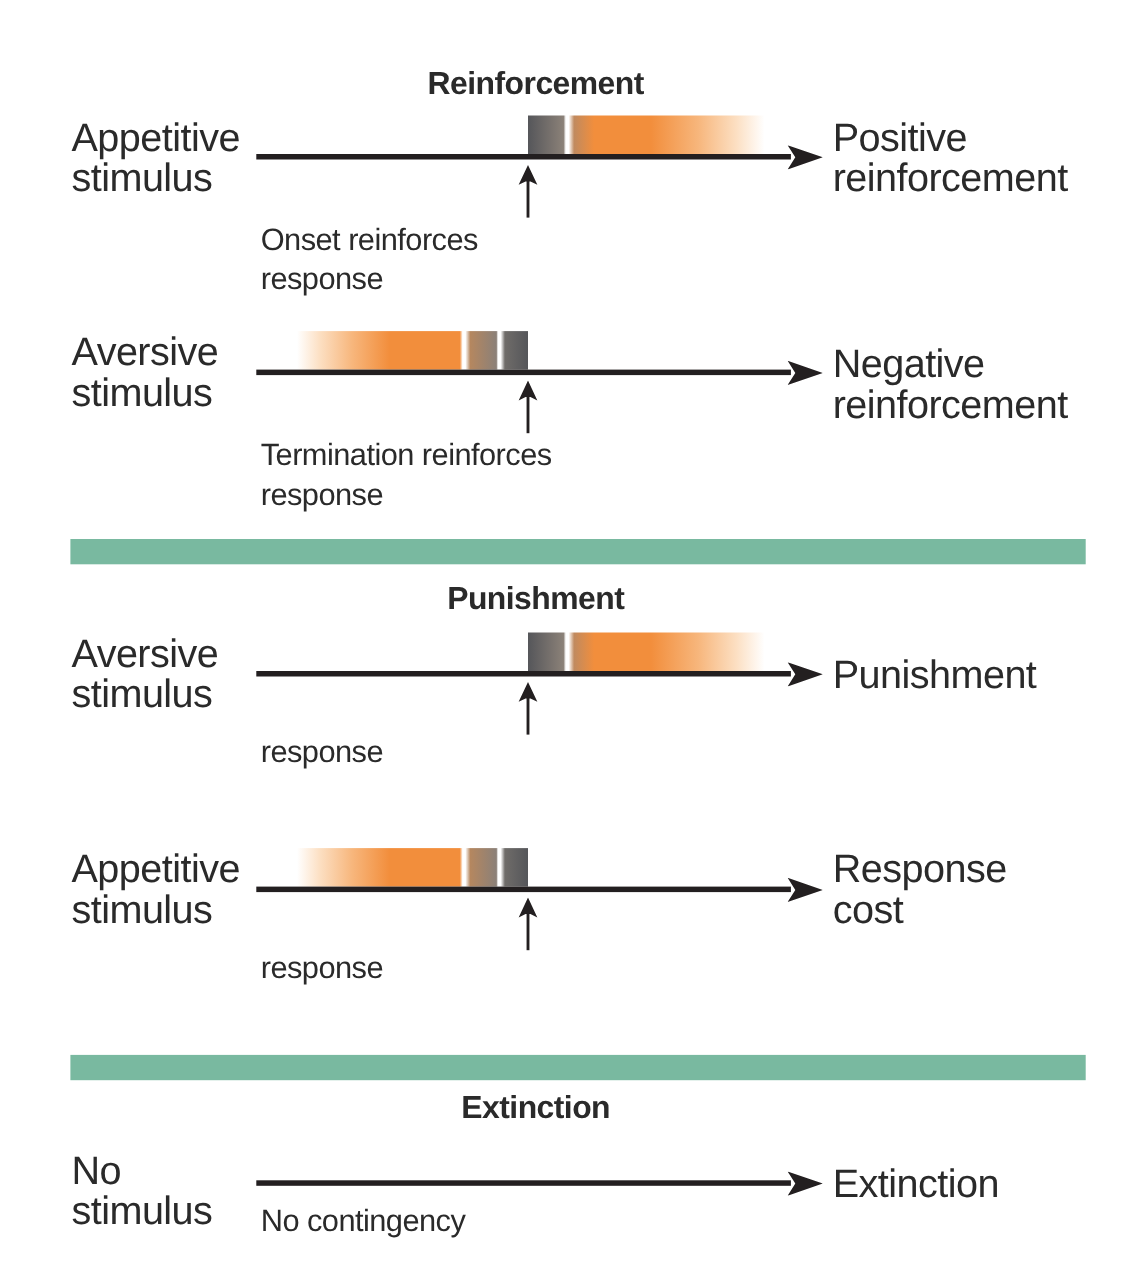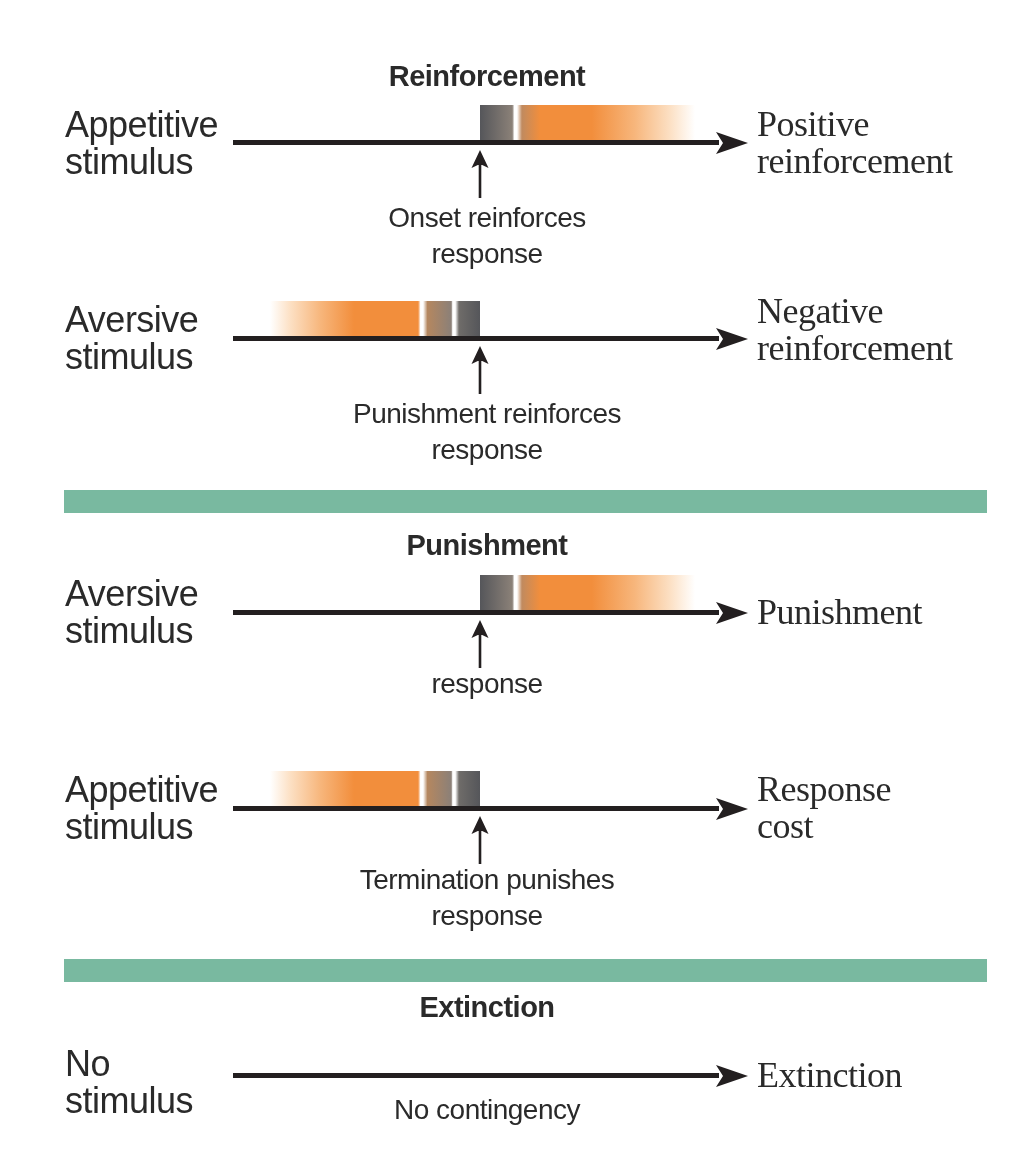--- a/index.html
+++ b/index.html
@@ -10,23 +10,23 @@
   }
   .abs{position:absolute;}
   .section-title{
     left:0;width:974px;text-align:center;
     font-size:29px;font-weight:bold;letter-spacing:-0.5px;
   }
   .side-label{
     font-size:36px;line-height:37px;letter-spacing:-0.5px;white-space:nowrap;
   }
   .left-label{left:65px;}
-  .right-label{left:757px;font-family:Liberation Serif, serif;}
+  .right-label{left:757px;}
   .caption{
-    left:237px;width:500px;text-align:center;
+    left:237px;width:500px;text-align:left;
     font-size:28px;line-height:36px;letter-spacing:-0.5px;
   }
   .tline{
     left:233px;width:486px;height:5px;
     background:var(--line-black,#231f20);
   }
   .ahead{left:716px;width:32px;height:22px;fill:var(--line-black,#231f20);}
   .uparrow{left:469px;width:22px;height:48px;fill:var(--line-black,#231f20);}
   .bar{height:35px;}
   .bar.onset{
@@ -99,24 +99,24 @@
 <div class="abs bar termination" style="top:301px"></div>
 <div class="abs tline" style="top:336px"></div>
 <svg class="abs ahead" style="top:328px" viewBox="0 0 32 22">
   <polygon points="0,0 32,11 0,22 7,11"></polygon>
   </svg>
 <svg class="abs uparrow" style="top:346px" viewBox="0 0 22 48">
   <polygon points="11,0 2.5,18 8.8,15 13.2,15 19.5,18"></polygon>
   <rect x="9.7" y="14" width="2.6" height="34"></rect>
   </svg>
 <div class="abs caption" style="top:396px">
-  <div>Punishment reinforces</div>
+  <div>Termination reinforces</div>
   <div>response</div>
 </div>
-<div class="abs side-label right-label" style="top:293px">
+<div class="abs side-label right-label" style="top:312px">
   <div>Negative</div>
   <div>reinforcement</div>
 </div>
 
 <div class="abs divider" style="top:490px"></div>
 
 <div class="abs section-title" style="top:529px">Punishment</div>
 
 <div class="abs side-label left-label" style="top:575px">
   <div>Aversive</div>
@@ -145,21 +145,20 @@
 <div class="abs bar termination" style="top:771px"></div>
 <div class="abs tline" style="top:806px"></div>
 <svg class="abs ahead" style="top:798px" viewBox="0 0 32 22">
   <polygon points="0,0 32,11 0,22 7,11"></polygon>
   </svg>
 <svg class="abs uparrow" style="top:816px" viewBox="0 0 22 48">
   <polygon points="11,0 2.5,18 8.8,15 13.2,15 19.5,18"></polygon>
   <rect x="9.7" y="14" width="2.6" height="34"></rect>
   </svg>
 <div class="abs caption" style="top:862px">
-  <div>Termination punishes</div>
   <div>response</div>
 </div>
 <div class="abs side-label right-label" style="top:771px">
   <div>Response</div>
   <div>cost</div>
 </div>
 
 <div class="abs divider" style="top:959px"></div>
 
 <div class="abs section-title" style="top:991px">Extinction</div>

